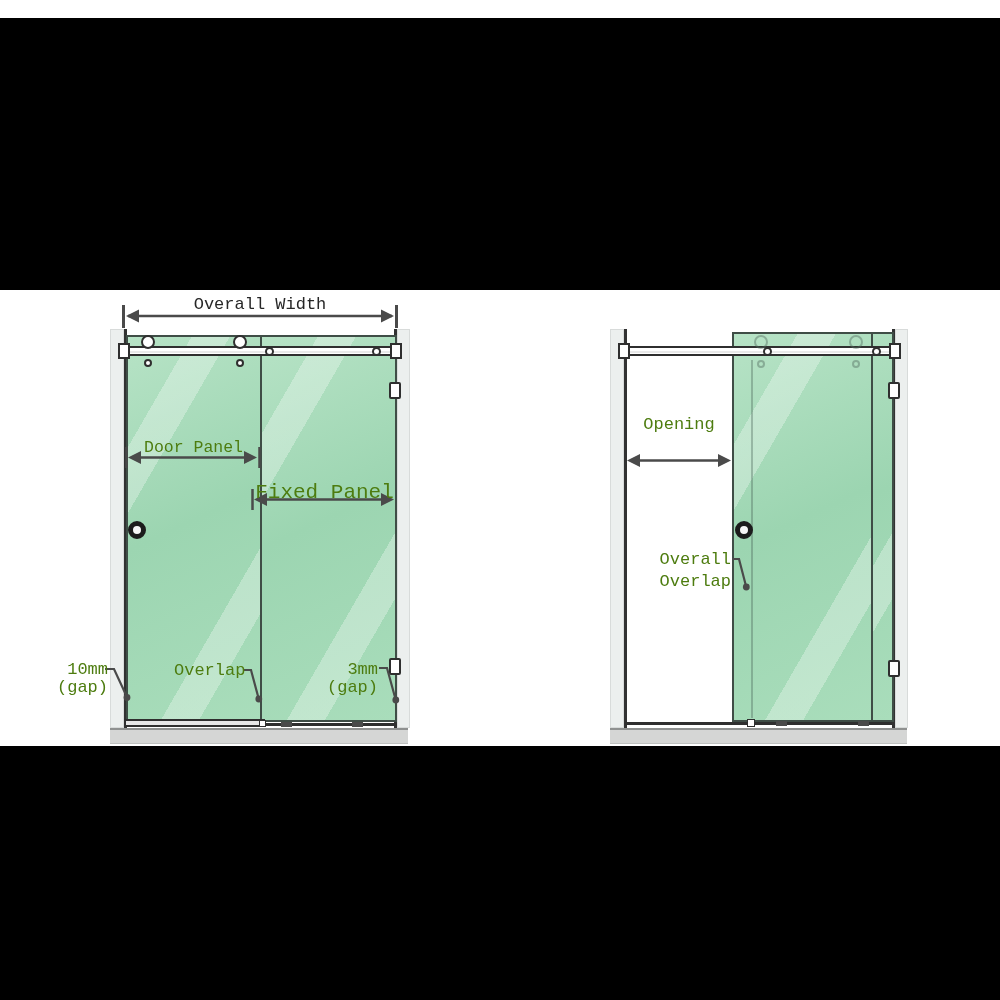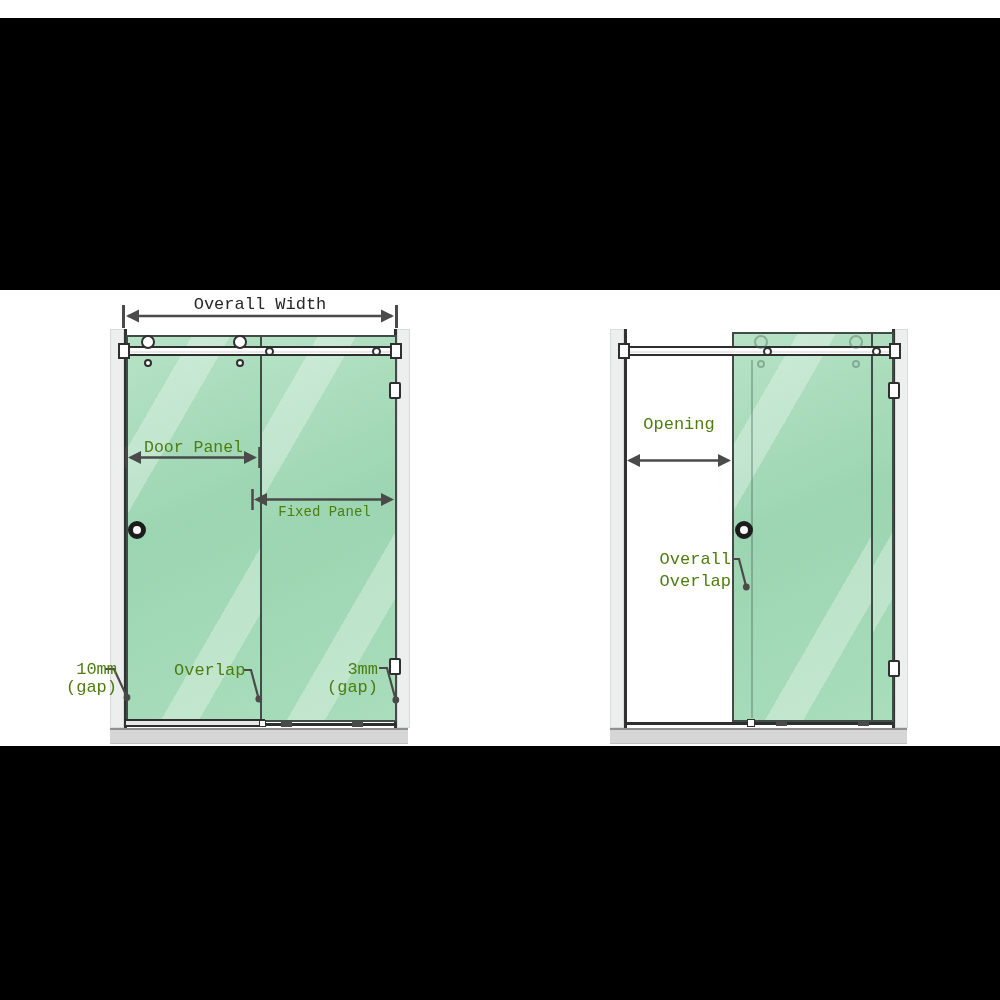--- a/index.html
+++ b/index.html
@@ -161,23 +161,23 @@
 
       <polyline points="732,541 739,541 746,568" fill="none" stroke-width="2.2"></polyline>
       <circle cx="746.3" cy="569" r="3.4" stroke="none"></circle>
     </g>
   </svg>
 
   <div class="lbl dark center" style="left:160px;top:278px;width:200px;">Overall Width</div>
 
   <div class="lbl center" style="left:127px;top:421px;width:133px;font-size:16.5px;">Door Panel</div>
 
-  <div class="lbl center" style="left:255px;top:485px;width:139px;font-size:14px;">Fixed Panel</div>
+  <div class="lbl center" style="left:255px;top:466px;width:139px;font-size:21px;">Fixed Panel</div>
 
-  <div class="lbl right" style="left:53px;top:643px;width:64px;">
+  <div class="lbl right" style="left:44px;top:643px;width:64px;">
     <div>10mm</div>
     <div>(gap)</div>
   </div>
 
   <div class="lbl" style="left:174px;top:644px;">Overlap</div>
 
   <div class="lbl right" style="left:320px;top:643px;width:58px;">
     <div>3mm</div>
     <div>(gap)</div>
   </div>

